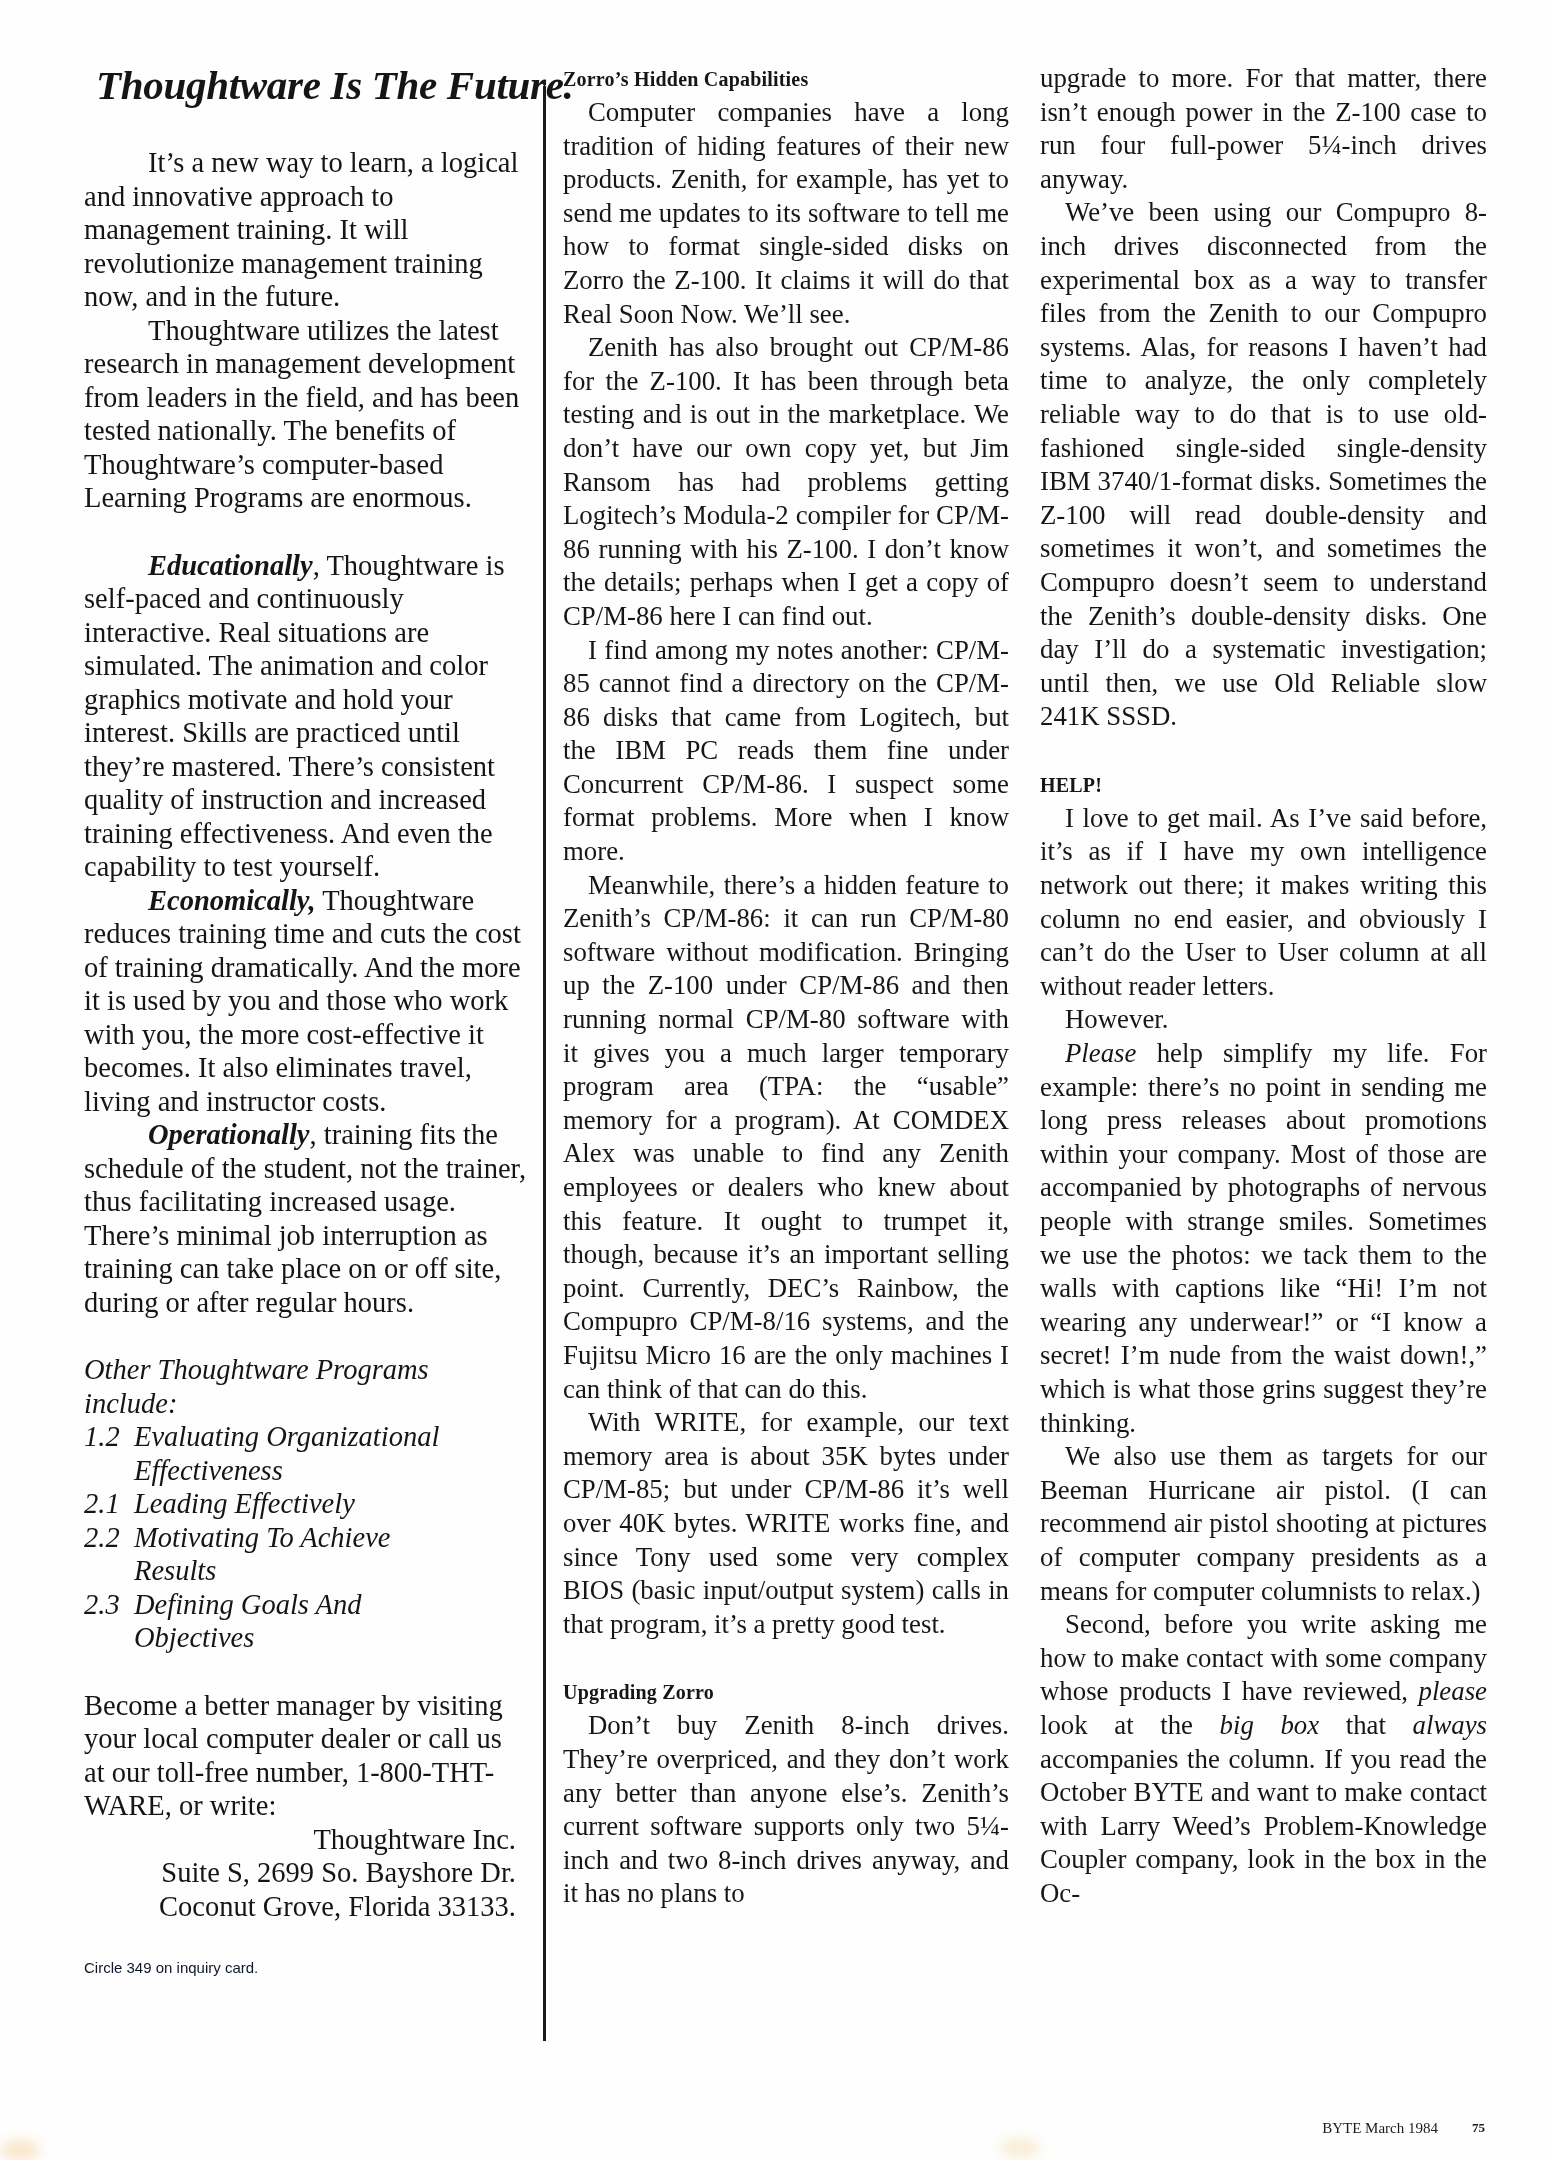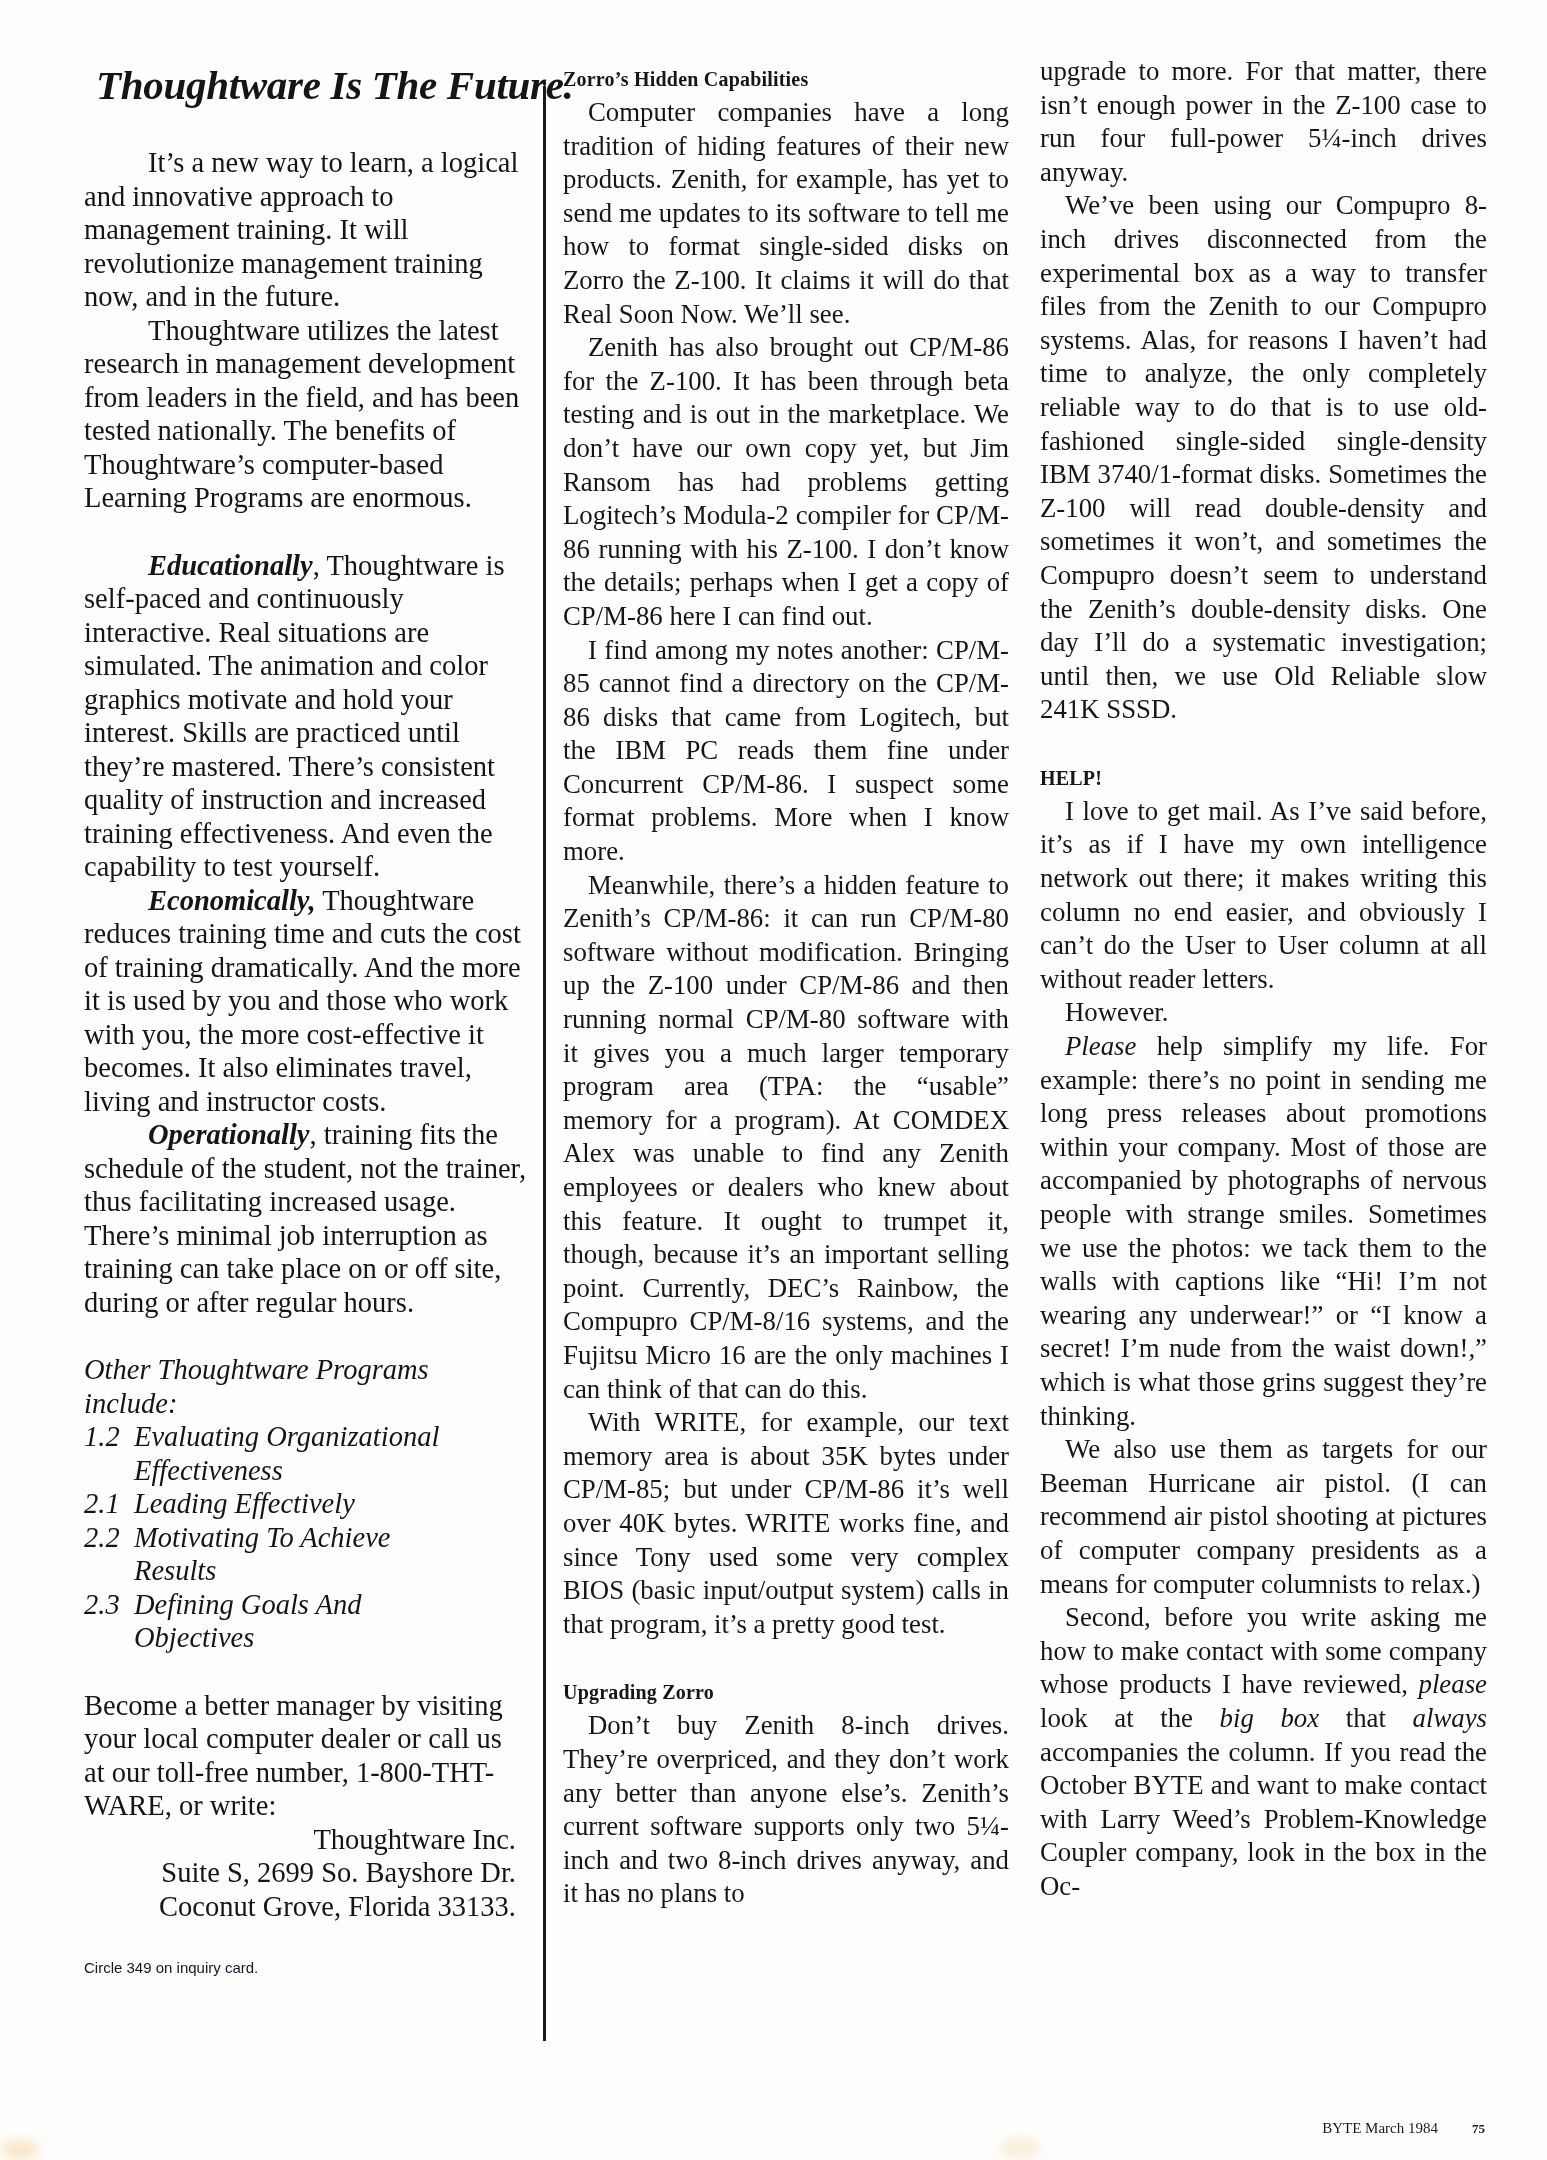--- a/index.html
+++ b/index.html
@@ -37,34 +37,34 @@
     position: absolute; left: 543px; top: 86px; width: 3px; height: 1955px; background: #1a1a1a;
   }
   #rule-dot { position: absolute; left: 543px; top: 82px; width: 3px; height: 3px; background:#1a1a1a; }
 
   
   .article {
     font-family: "Liberation Serif", serif; font-size: 26.8px; line-height: 33.6px;
     text-align: justify; color: #161616;
   }
   #mid { left: 563px; top: 62px; width: 446px; }
-  #right { left: 1040px; top: 55px; width: 447px; }
+  #right { left: 1040px; top: 62px; width: 447px; }
   .article h2 {
     font-family: "Liberation Serif", serif; font-weight: bold; font-size: 20px; line-height: 34px;
     margin: 0; letter-spacing: 0.2px;
   }
   .article p { margin: 0; text-indent: 25px; }
   .article p.noindent { text-indent: 0; }
   .article .sec-gap { margin-top: 34px; }
   .article i { font-style: italic; }
 
   
   #footer-right {
     position: absolute; right: 62px; top: 2120px;
-    font-family: "Liberation Serif", serif; font-size: 15px; color: #1a1a1a; display: flex; align-items: center;
+    font-family: "Liberation Serif", serif; font-size: 15px; color: #1a1a1a; display: flex; align-items: flex-start;
   }
   #footer-right .pgnum { font-weight: bold; font-size: 13px; margin-left: 34px; }
 
   
   .smudge { position: absolute; border-radius: 50%; filter: blur(6px); opacity: 0.45; }
 </style>
 </head>
 <body>
 
 <div class="col" id="ad">

